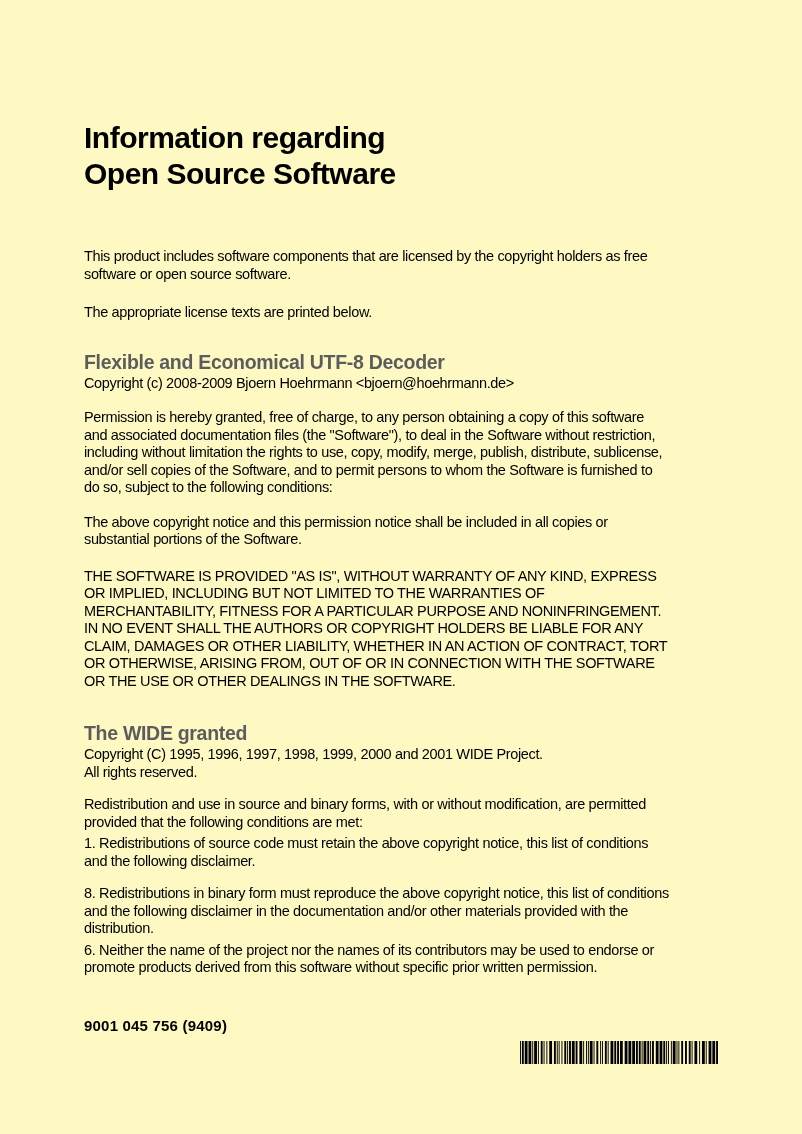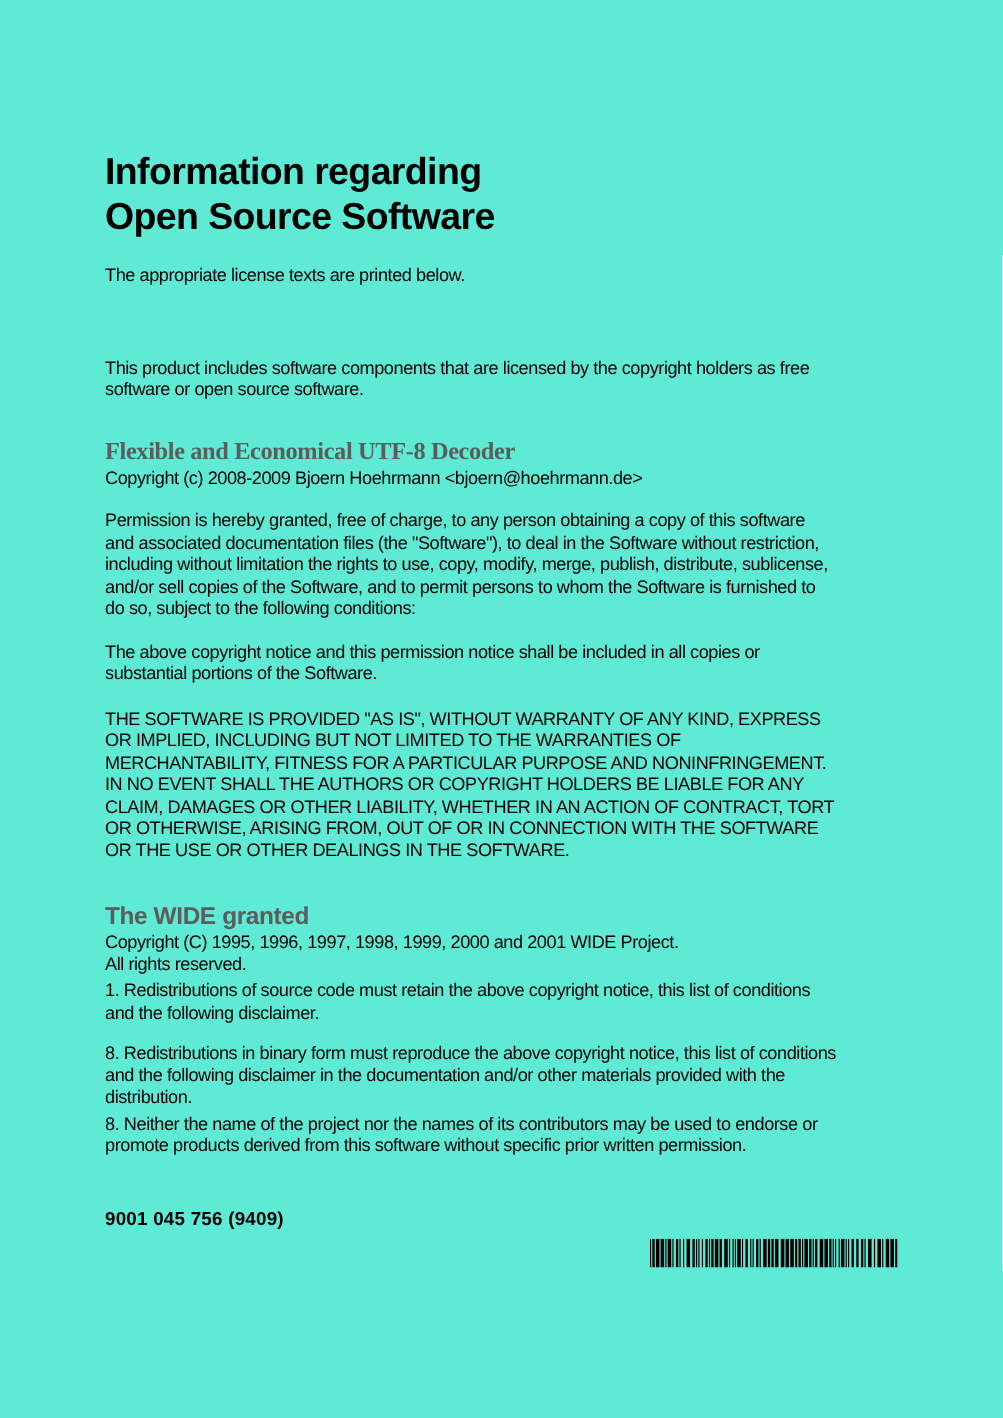--- a/index.html
+++ b/index.html
@@ -4,21 +4,21 @@
 <style>
   html, body {
     margin: 0;
     padding: 0;
     background: #ffffff;
   }
   .page {
     position: relative;
     width: 802px;
     height: 1134px;
-    background: #5eead4;
+    background: #fef9c3;
     overflow: hidden;
     font-family: "Liberation Sans", "DejaVu Sans", sans-serif;
     color: #000000;
   }
   .content {
     margin: 0 84px;
   }
   .doc-title {
     margin: 120px 0 0 0;
     font-size: 30px;
@@ -40,21 +40,21 @@
   .mt-intro2   { margin-top: 21px; }
   .section-heading {
     margin: 0;
     font-size: 19.5px;
     line-height: 20px;
     font-weight: bold;
     letter-spacing: -0.3px;
     color: #5c5c5c;
     white-space: pre;
   }
-  .mt-heading1 { margin-top: 30px; font-family: Liberation Serif, serif; }
+  .mt-heading1 { margin-top: 30px; }
   .mt-copy     { margin-top: 3px; }
   .mt-p17      { margin-top: 17px; }
   .mt-p19      { margin-top: 19px; }
   .mt-heading2 { margin-top: 33px; }
   .mt-p15      { margin-top: 15px; }
   .mt-p16      { margin-top: 4px; }
   .doc-footer {
     margin-top: 40px;
     text-align: left;
   }
@@ -76,24 +76,24 @@
 </style>
 </head>
 <body>
 
 <div class="page">
   <div class="content">
 
     <h1 class="doc-title">Information regarding
 Open Source Software</h1>
 
-    <p class="body-text mt-intro2">The appropriate license texts are printed below.</p>
-
     <p class="body-text mt-intro1">This product includes software components that are licensed by the copyright holders as free
 software or open source software.</p>
+
+    <p class="body-text mt-intro2">The appropriate license texts are printed below.</p>
 
     <h2 class="section-heading mt-heading1">Flexible and Economical UTF-8 Decoder</h2>
 
     <p class="body-text mt-copy">Copyright (c) 2008-2009 Bjoern Hoehrmann &lt;bjoern@hoehrmann.de&gt;</p>
 
     <p class="body-text mt-p17">Permission is hereby granted, free of charge, to any person obtaining a copy of this software
 and associated documentation files (the "Software"), to deal in the Software without restriction,
 including without limitation the rights to use, copy, modify, merge, publish, distribute, sublicense,
 and/or sell copies of the Software, and to permit persons to whom the Software is furnished to
 do so, subject to the following conditions:</p>
@@ -107,29 +107,31 @@
 IN NO EVENT SHALL THE AUTHORS OR COPYRIGHT HOLDERS BE LIABLE FOR ANY
 CLAIM, DAMAGES OR OTHER LIABILITY, WHETHER IN AN ACTION OF CONTRACT, TORT
 OR OTHERWISE, ARISING FROM, OUT OF OR IN CONNECTION WITH THE SOFTWARE
 OR THE USE OR OTHER DEALINGS IN THE SOFTWARE.</p>
 
     <h2 class="section-heading mt-heading2">The WIDE granted</h2>
 
     <p class="body-text mt-copy">Copyright (C) 1995, 1996, 1997, 1998, 1999, 2000 and 2001 WIDE Project.
 All rights reserved.</p>
 
+    <p class="body-text mt-p15">Redistribution and use in source and binary forms, with or without modification, are permitted
+provided that the following conditions are met:</p>
 
     <p class="body-text mt-p16">1. Redistributions of source code must retain the above copyright notice, this list of conditions
 and the following disclaimer.</p>
 
     <p class="body-text mt-p15">8. Redistributions in binary form must reproduce the above copyright notice, this list of conditions
 and the following disclaimer in the documentation and/or other materials provided with the
 distribution.</p>
 
-    <p class="body-text mt-p16">8. Neither the name of the project nor the names of its contributors may be used to endorse or
+    <p class="body-text mt-p16">6. Neither the name of the project nor the names of its contributors may be used to endorse or
 promote products derived from this software without specific prior written permission.</p>
 
     <div class="doc-footer">
       <p class="part-number">9001 045 756 (9409)</p>
       <svg class="barcode" id="barcode" preserveAspectRatio="none" viewBox="0 0 210 23">
           <rect x="0" y="0" width="1" height="23" fill="#000000"></rect>
           <rect x="2" y="0" width="2" height="23" fill="#000000"></rect>
           <rect x="5" y="0" width="3" height="23" fill="#000000"></rect>
           <rect x="9" y="0" width="3" height="23" fill="#000000"></rect>
           <rect x="13" y="0" width="1" height="23" fill="#000000"></rect>

